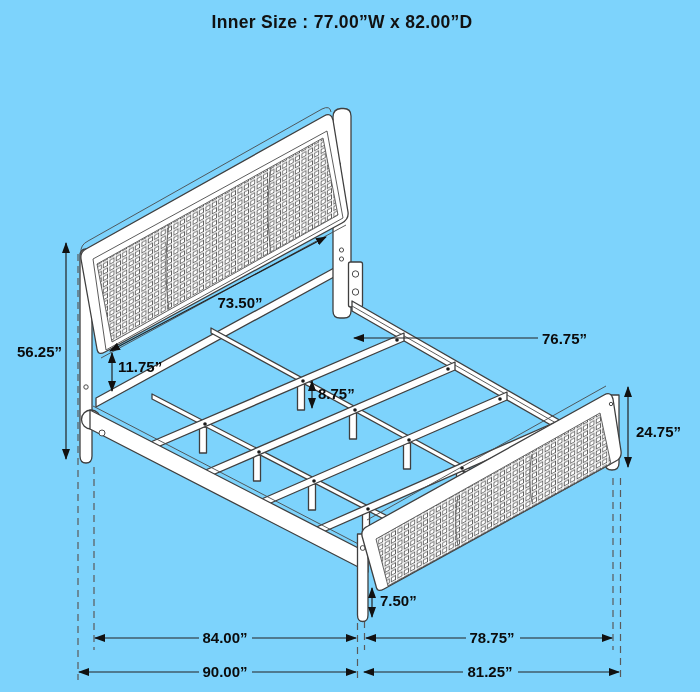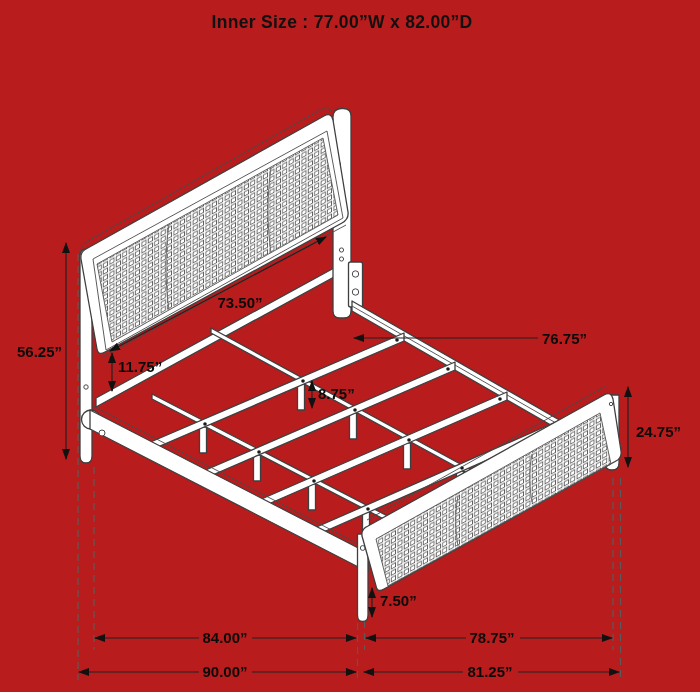--- a/index.html
+++ b/index.html
@@ -1,16 +1,16 @@
 <!DOCTYPE html>
 <html><head>
 <meta charset="utf-8">
 <style>
   html,body{margin:0;padding:0;background:#ffffff;}
-  .stage{position:relative;width:700px;height:692px;background:#b91c1c;overflow:hidden;
+  .stage{position:relative;width:700px;height:692px;background:#7dd3fc;overflow:hidden;
          font-family:"Liberation Sans",sans-serif;}
   svg{display:block;}
   .draw{stroke:#3f3f3f;stroke-width:1.3;fill:#ffffff;stroke-linejoin:round;stroke-linecap:round;}
   .thin{stroke:#4a4a4a;stroke-width:0.9;fill:none;}
   .seam{stroke:#6a6a6a;stroke-width:1;fill:none;}
   .hole{stroke:#4a4a4a;stroke-width:1;fill:#ffffff;}
   .dot{fill:#1a1a1a;stroke:none;}
   .dim{stroke:#222222;stroke-width:1.2;fill:none;}
   .ext{stroke:#5a5a5a;stroke-width:1.2;fill:none;stroke-dasharray:7 5;}
   .dim-label{font-family:"Liberation Sans",sans-serif;font-weight:bold;font-size:15px;fill:#0b0b0b;}

